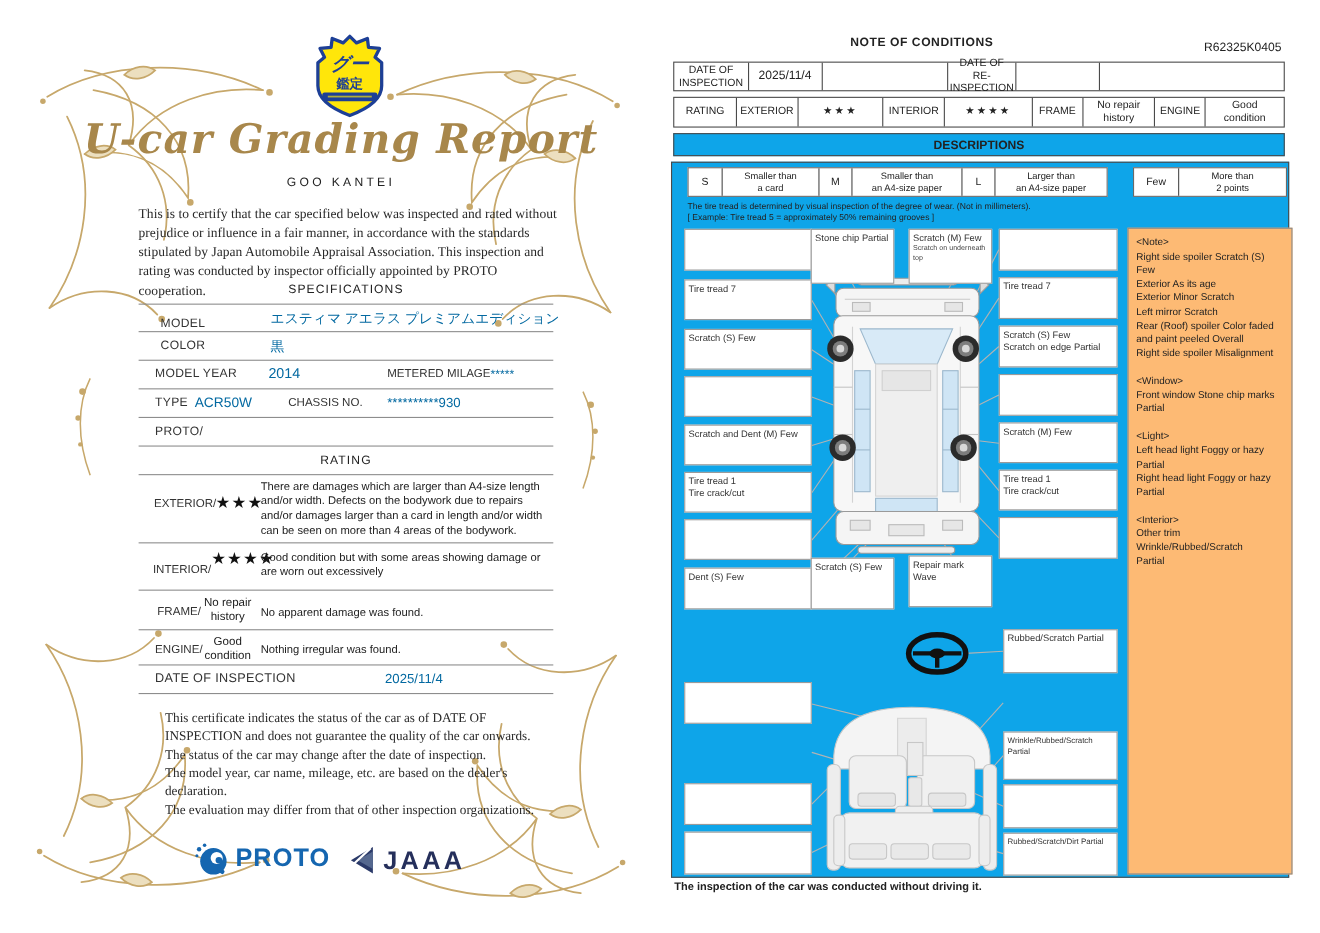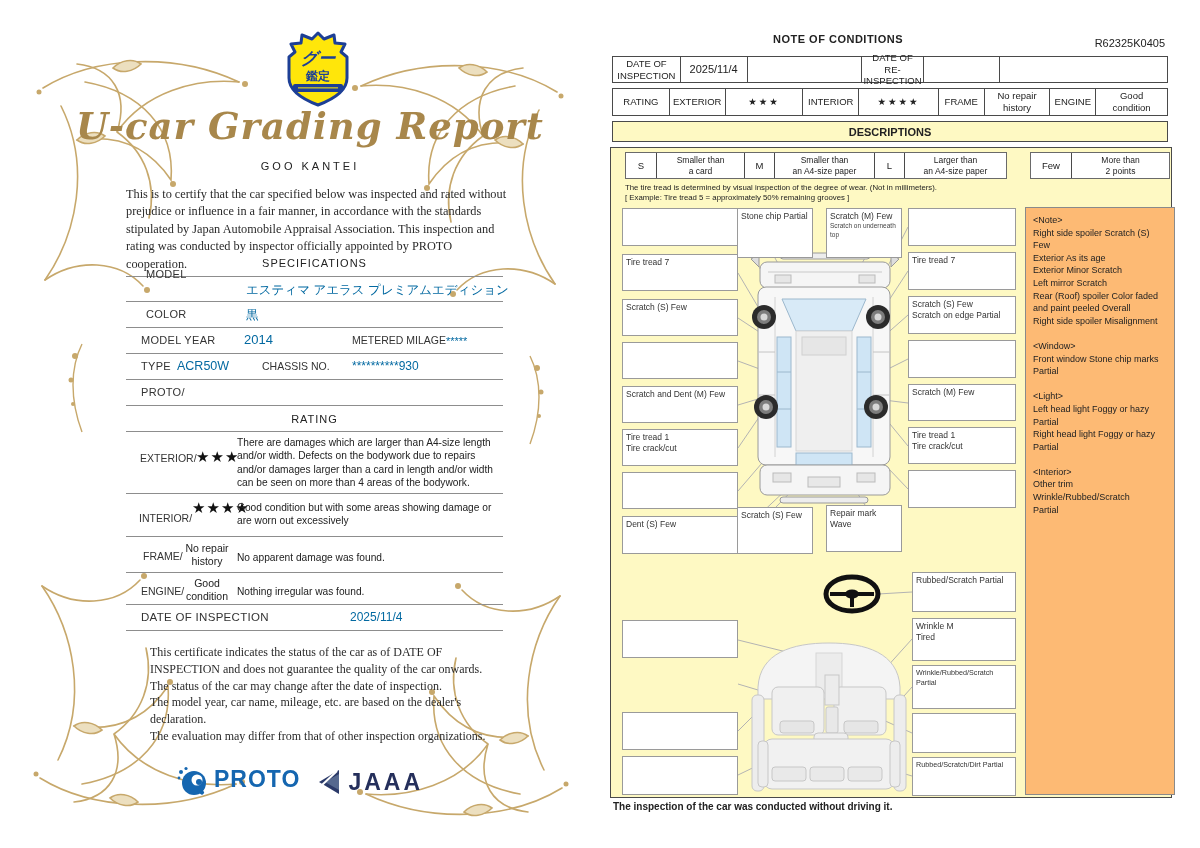--- a/index.html
+++ b/index.html
@@ -26,21 +26,21 @@
   .rval { font-size:10.5px; line-height:1.2; text-align:center; white-space:pre-line; color:#222; }
   .disc { font-size:12px; line-height:1.4; color:#2a2a2a; white-space:pre-line; }
 
   
   .tbl { position:absolute; display:flex; border:1px solid #4a4a4a; background:#fff; }
   .tbl .c { border-left:1px solid #4a4a4a; display:flex; align-items:center; justify-content:center;
             text-align:center; font-size:9.5px; line-height:1.25; white-space:pre-line; color:#222; }
   .tbl .c:first-child { border-left:none; }
   .tiny-lb { font-size:7.5px; }
   .stars-r { font-size:13px; letter-spacing:2px; color:#111; }
-  .box { position:absolute; border:1px solid #4a4a4a; background:#fef9c3; }
+  .box { position:absolute; border:1px solid #4a4a4a; background:#0ea5e9; }
   .lbox { position:absolute; border:1px solid #9a9a9a; background:#fff; padding:2px 3px;
           font-size:8.5px; line-height:1.35; color:#333; white-space:pre-line; }
   .lbox .tiny { font-size:6.5px; line-height:1.25; color:#444; }
   .lbox .sm { font-size:7.2px; }
   .notes { position:absolute; border:1px solid #8a8a8a; background:#fdba74; padding:6px 7px;
            font-size:9px; line-height:1.4; color:#222; white-space:pre-line; }
   .treadnote { font-size:7.8px; color:#222; }
   .ftr { font-size:10px; font-weight:bold; color:#222; }
   svg { display:block; }
 </style>
@@ -102,21 +102,21 @@
     <rect x="11" y="56" width="40" height="1.6" fill="#ffe60a" opacity="0.65"></rect>
   </svg>
 
   <div class="abs cert-title" style="left:60px;top:104px;width:500px">U-car Grading Report</div>
   <div class="abs cert-sub" style="left:60px;top:160px;width:500px">GOO KANTEI</div>
 
   <div class="abs serif intro" style="left:126px;top:186px;width:390px">This is to certify that the car specified below was inspected and rated without prejudice or influence in a fair manner, in accordance with the standards stipulated by Japan Automobile Appraisal Association. This inspection and rating was conducted by inspector officially appointed by PROTO cooperation.</div>
 
   <div class="abs sec-head" style="left:126px;top:257px;width:377px">SPECIFICATIONS</div>
   <div class="hline" style="left:126px;top:276px;width:377px"></div>
-  <div class="abs slabel" style="left:146px;top:268px">MODEL</div>
+  <div class="abs slabel" style="left:146px;top:288px">MODEL</div>
   <div class="abs sval" style="left:246px;top:282px">エスティマ アエラス プレミアムエディション</div>
   <div class="hline" style="left:126px;top:301px;width:377px"></div>
   <div class="abs slabel" style="left:146px;top:308px">COLOR</div>
   <div class="abs sval" style="left:246px;top:307px">黒</div>
   <div class="hline" style="left:126px;top:327px;width:377px"></div>
   <div class="abs slabel" style="left:141px;top:334px">MODEL YEAR</div>
   <div class="abs sval" style="left:244px;top:332px;font-size:13px">2014</div>
   <div class="abs slabel-sm" style="left:352px;top:334px">METERED MILAGE</div>
   <div class="abs sval" style="left:446px;top:335px;font-size:11px">*****</div>
   <div class="hline" style="left:126px;top:353px;width:377px"></div>
@@ -402,19 +402,18 @@
 &lt;Interior&gt;
 Other trim
 Wrinkle/Rubbed/Scratch
 Partial</div>
 
   <div class="lbox" style="left:22px;top:620px;width:116px;height:38px"><div></div></div>
   <div class="lbox" style="left:22px;top:712px;width:116px;height:38px"><div></div></div>
   <div class="lbox" style="left:22px;top:756px;width:116px;height:39px"><div></div></div>
 
   <div class="lbox" style="left:312px;top:572px;width:104px;height:40px"><div>Rubbed/Scratch Partial</div></div>
-  <div class="lbox" style="left:312px;top:618px;width:104px;height:43px"><div>Wrinkle M</div><div>Tired</div></div>
   <div class="lbox" style="left:312px;top:665px;width:104px;height:44px"><div class="sm">Wrinkle/Rubbed/Scratch Partial</div></div>
   <div class="lbox" style="left:312px;top:713px;width:104px;height:40px"><div></div></div>
   <div class="lbox" style="left:312px;top:757px;width:104px;height:39px"><div class="sm">Rubbed/Scratch/Dirt Partial</div></div>
 
   <div class="abs ftr" style="left:13px;top:801px">The inspection of the car was conducted without driving it.</div>
 </div>
 
 </body></html>

